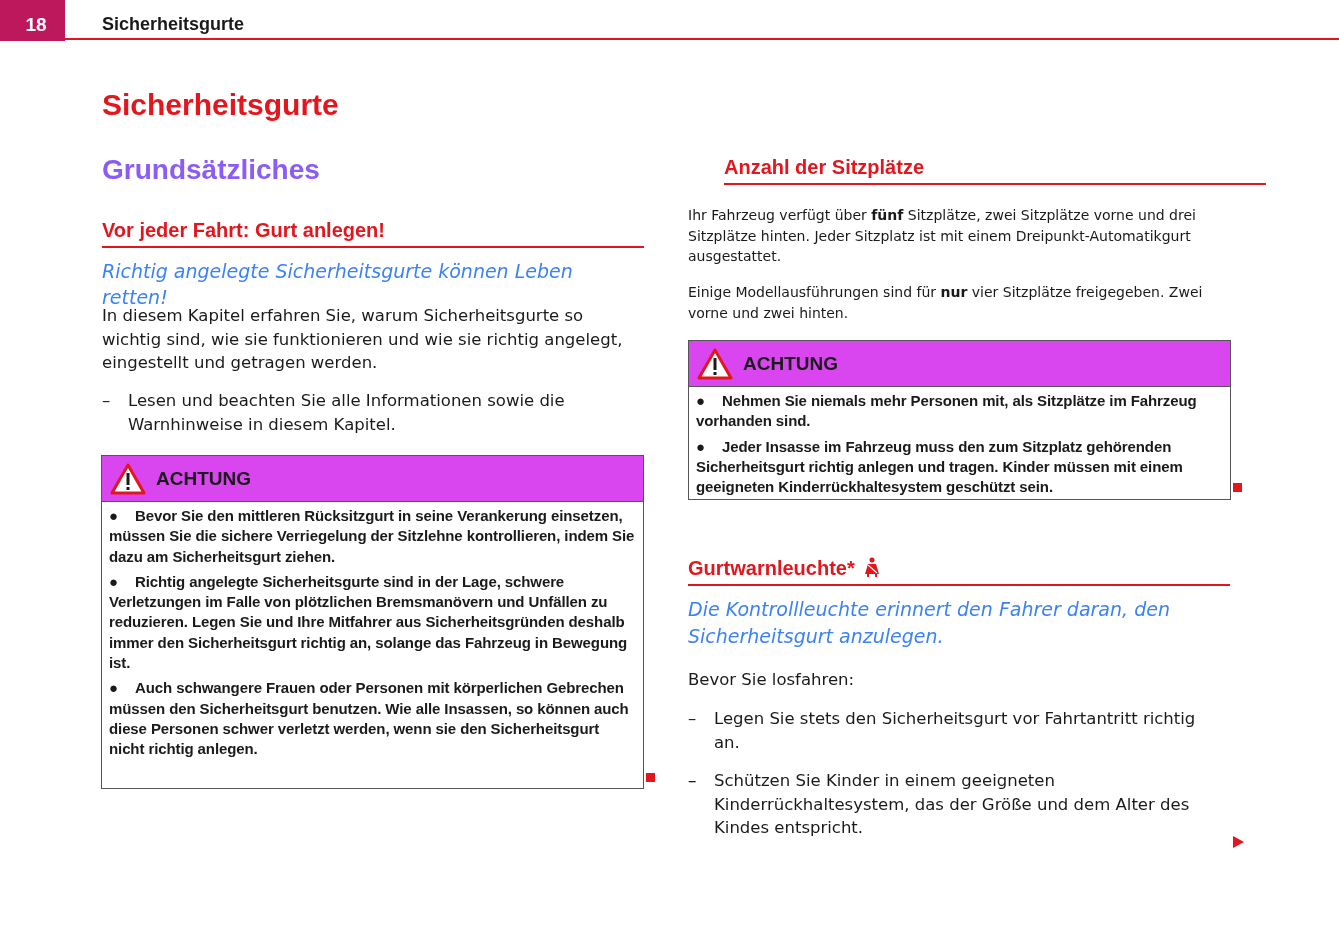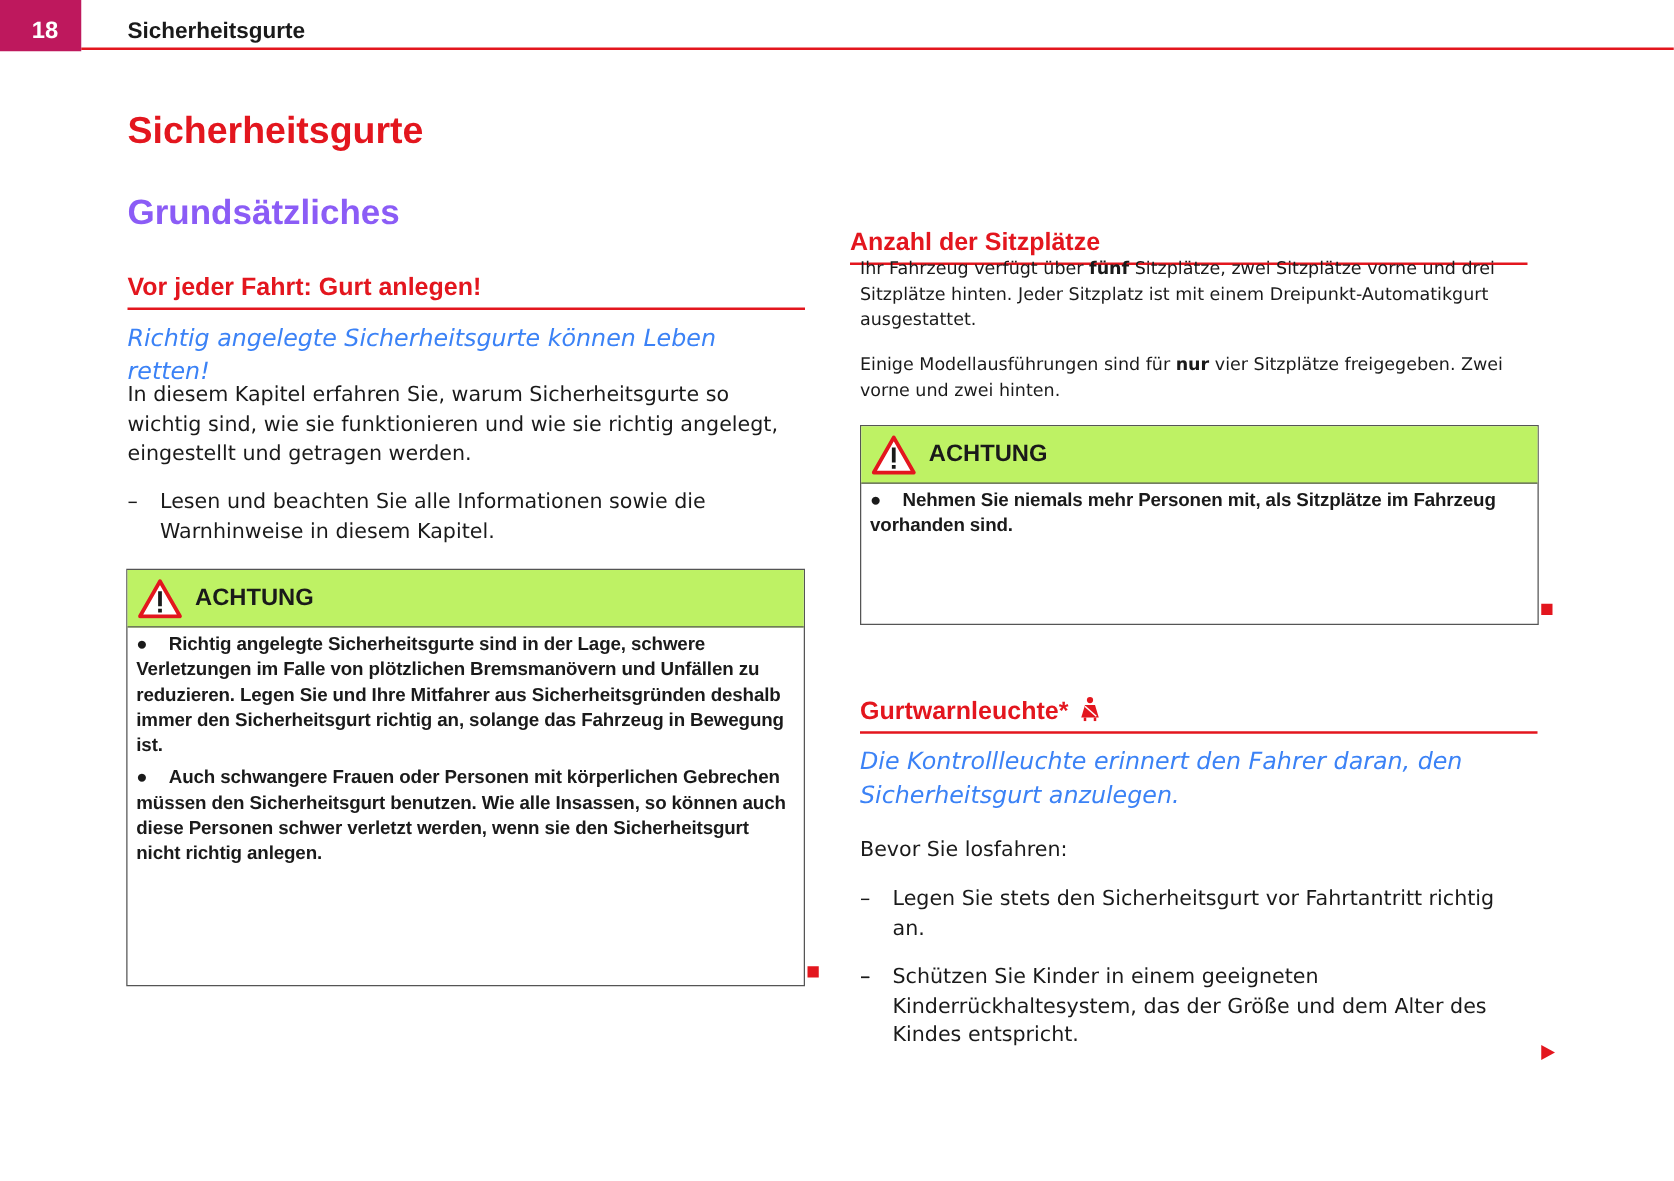--- a/index.html
+++ b/index.html
@@ -49,21 +49,21 @@
     .dash-list { position: absolute; margin: 0; padding: 0; list-style: none; }
     .dash-list li {
       position: relative; padding-left: 26px; font-family: "DejaVu Sans", sans-serif;
       font-size: 16.5px; line-height: 23.5px; color: #1a1a1a;
     }
     .dash-list li .dash { position: absolute; left: 0; top: 0; }
     .warn-box {
       position: absolute; border: 1.5px solid #555; background: #fff; box-sizing: border-box;
     }
     .warn-head {
-      height: 46px; background: #bef264; border-bottom: 1.5px solid #555; display: flex;
+      height: 46px; background: #d946ef; border-bottom: 1.5px solid #555; display: flex;
       align-items: center; padding-left: 8px; box-sizing: border-box;
     }
     .warn-head .tri { width: 36px; height: 32px; margin-right: 10px; }
     .warn-head .warn-label {
       font-family: "Liberation Sans", sans-serif; font-weight: bold; font-size: 19px; color: #1a1a1a;
     }
     .warn-body { padding: 4px 8px 4px 7px; }
     .warn-item {
       font-family: "Liberation Sans", sans-serif; font-weight: bold; font-size: 15px;
       line-height: 20.3px; color: #1a1a1a; margin: 0 0 5px 0; letter-spacing: -0.1px;
@@ -108,43 +108,45 @@
 <div class="warn-box" style="left:101px; top:455px; width:543px; height:334px;">
   <div class="warn-head">
     <svg class="tri" viewBox="0 0 36 32">
       <path d="M18 2 L34 30 L2 30 Z" fill="#fff" stroke="#e3161e" stroke-width="3" stroke-linejoin="round"></path>
       <rect x="16.5" y="10" width="3" height="12" fill="#1a1a1a"></rect>
       <rect x="16.5" y="24" width="3" height="3" fill="#1a1a1a"></rect>
     </svg>
     <span class="warn-label">ACHTUNG</span>
   </div>
   <div class="warn-body">
+    <p class="warn-item"><span class="bullet">●</span><span>Bevor Sie den mittleren Rücksitzgurt in seine Verankerung einsetzen, müssen Sie die sichere Verriegelung der Sitzlehne kontrollieren, indem Sie dazu am Sicherheitsgurt ziehen.</span></p>
     <p class="warn-item"><span class="bullet">●</span><span>Richtig angelegte Sicherheitsgurte sind in der Lage, schwere Verletzungen im Falle von plötzlichen Bremsmanövern und Unfällen zu reduzieren. Legen Sie und Ihre Mitfahrer aus Sicherheitsgründen deshalb immer den Sicherheitsgurt richtig an, solange das Fahrzeug in Bewegung ist.</span></p>
     <p class="warn-item"><span class="bullet">●</span><span>Auch schwangere Frauen oder Personen mit körperlichen Gebrechen müssen den Sicherheitsgurt benutzen. Wie alle Insassen, so können auch diese Personen schwer verletzt werden, wenn sie den Sicherheitsgurt nicht richtig anlegen.</span></p>
   </div>
 </div>
 <div class="end-square" style="left:646px; top:773px;"></div>
 
-<h3 class="h3" style="left:680px; top:156px; width:542px;margin-top:27px;">Anzahl der Sitzplätze</h3>
+<h3 class="h3" style="left:724px; top:156px; width:542px;">Anzahl der Sitzplätze</h3>
 
 <p class="small-text" style="left:688px; top:205px; width:530px;"><span>Ihr Fahrzeug verfügt über </span><b>fünf</b><span> Sitzplätze, zwei Sitzplätze vorne und drei Sitzplätze hinten. Jeder Sitzplatz ist mit einem Dreipunkt-Automatikgurt ausgestattet.</span></p>
 
 <p class="small-text" style="left:688px; top:282px; width:530px;"><span>Einige Modellausführungen sind für </span><b>nur</b><span> vier Sitzplätze freigegeben. Zwei vorne und zwei hinten.</span></p>
 
 <div class="warn-box" style="left:688px; top:340px; width:543px; height:160px;">
   <div class="warn-head">
     <svg class="tri" viewBox="0 0 36 32">
       <path d="M18 2 L34 30 L2 30 Z" fill="#fff" stroke="#e3161e" stroke-width="3" stroke-linejoin="round"></path>
       <rect x="16.5" y="10" width="3" height="12" fill="#1a1a1a"></rect>
       <rect x="16.5" y="24" width="3" height="3" fill="#1a1a1a"></rect>
     </svg>
     <span class="warn-label">ACHTUNG</span>
   </div>
   <div class="warn-body">
     <p class="warn-item"><span class="bullet">●</span><span>Nehmen Sie niemals mehr Personen mit, als Sitzplätze im Fahrzeug vorhanden sind.</span></p>
+    <p class="warn-item"><span class="bullet">●</span><span>Jeder Insasse im Fahrzeug muss den zum Sitzplatz gehörenden Sicherheitsgurt richtig anlegen und tragen. Kinder müssen mit einem geeigneten Kinderrückhaltesystem geschützt sein.</span></p>
   </div>
 </div>
 <div class="end-square" style="left:1233px; top:483px;"></div>
 
 <div class="h3" style="left:688px; top:557px; width:542px;">
   <span>Gurtwarnleuchte*</span>
   <svg class="belt-icon" width="16" height="20" viewBox="0 0 16 20">
     <circle cx="8" cy="3" r="2.5" fill="#e3161e"></circle>
     <path d="M4 7 L12 7 L15 17 L1 17 Z" fill="#e3161e"></path>
     <rect x="3" y="17" width="2" height="3" fill="#e3161e"></rect>

